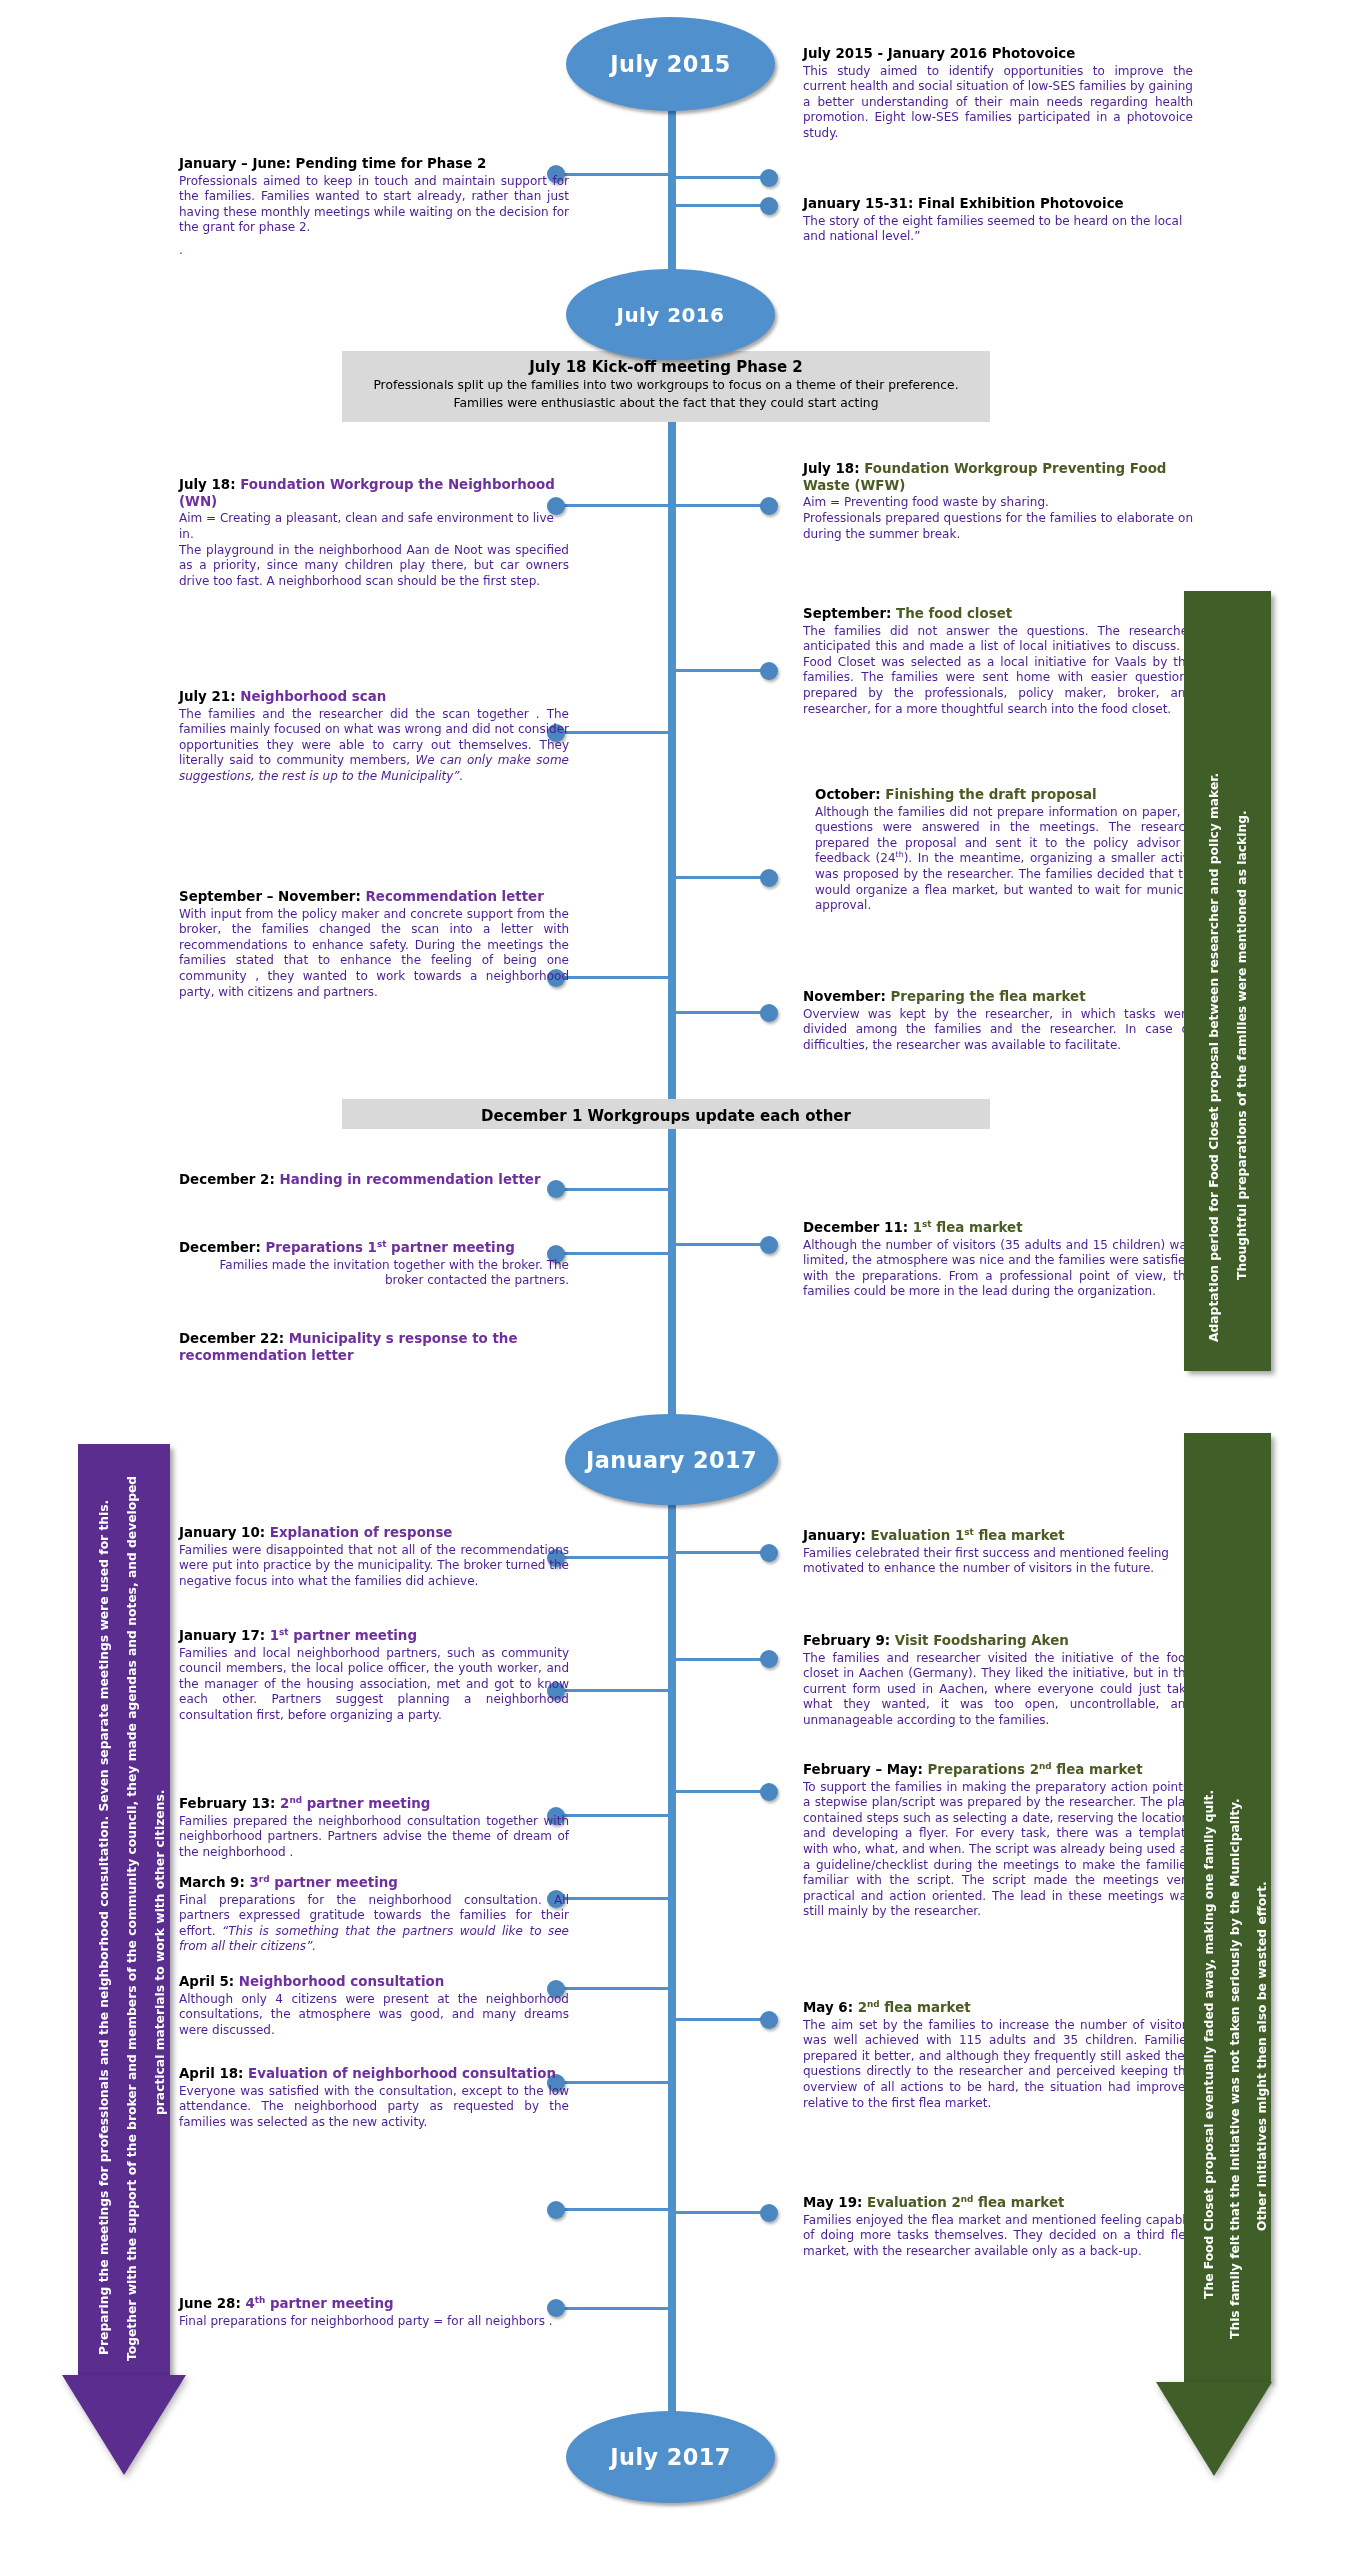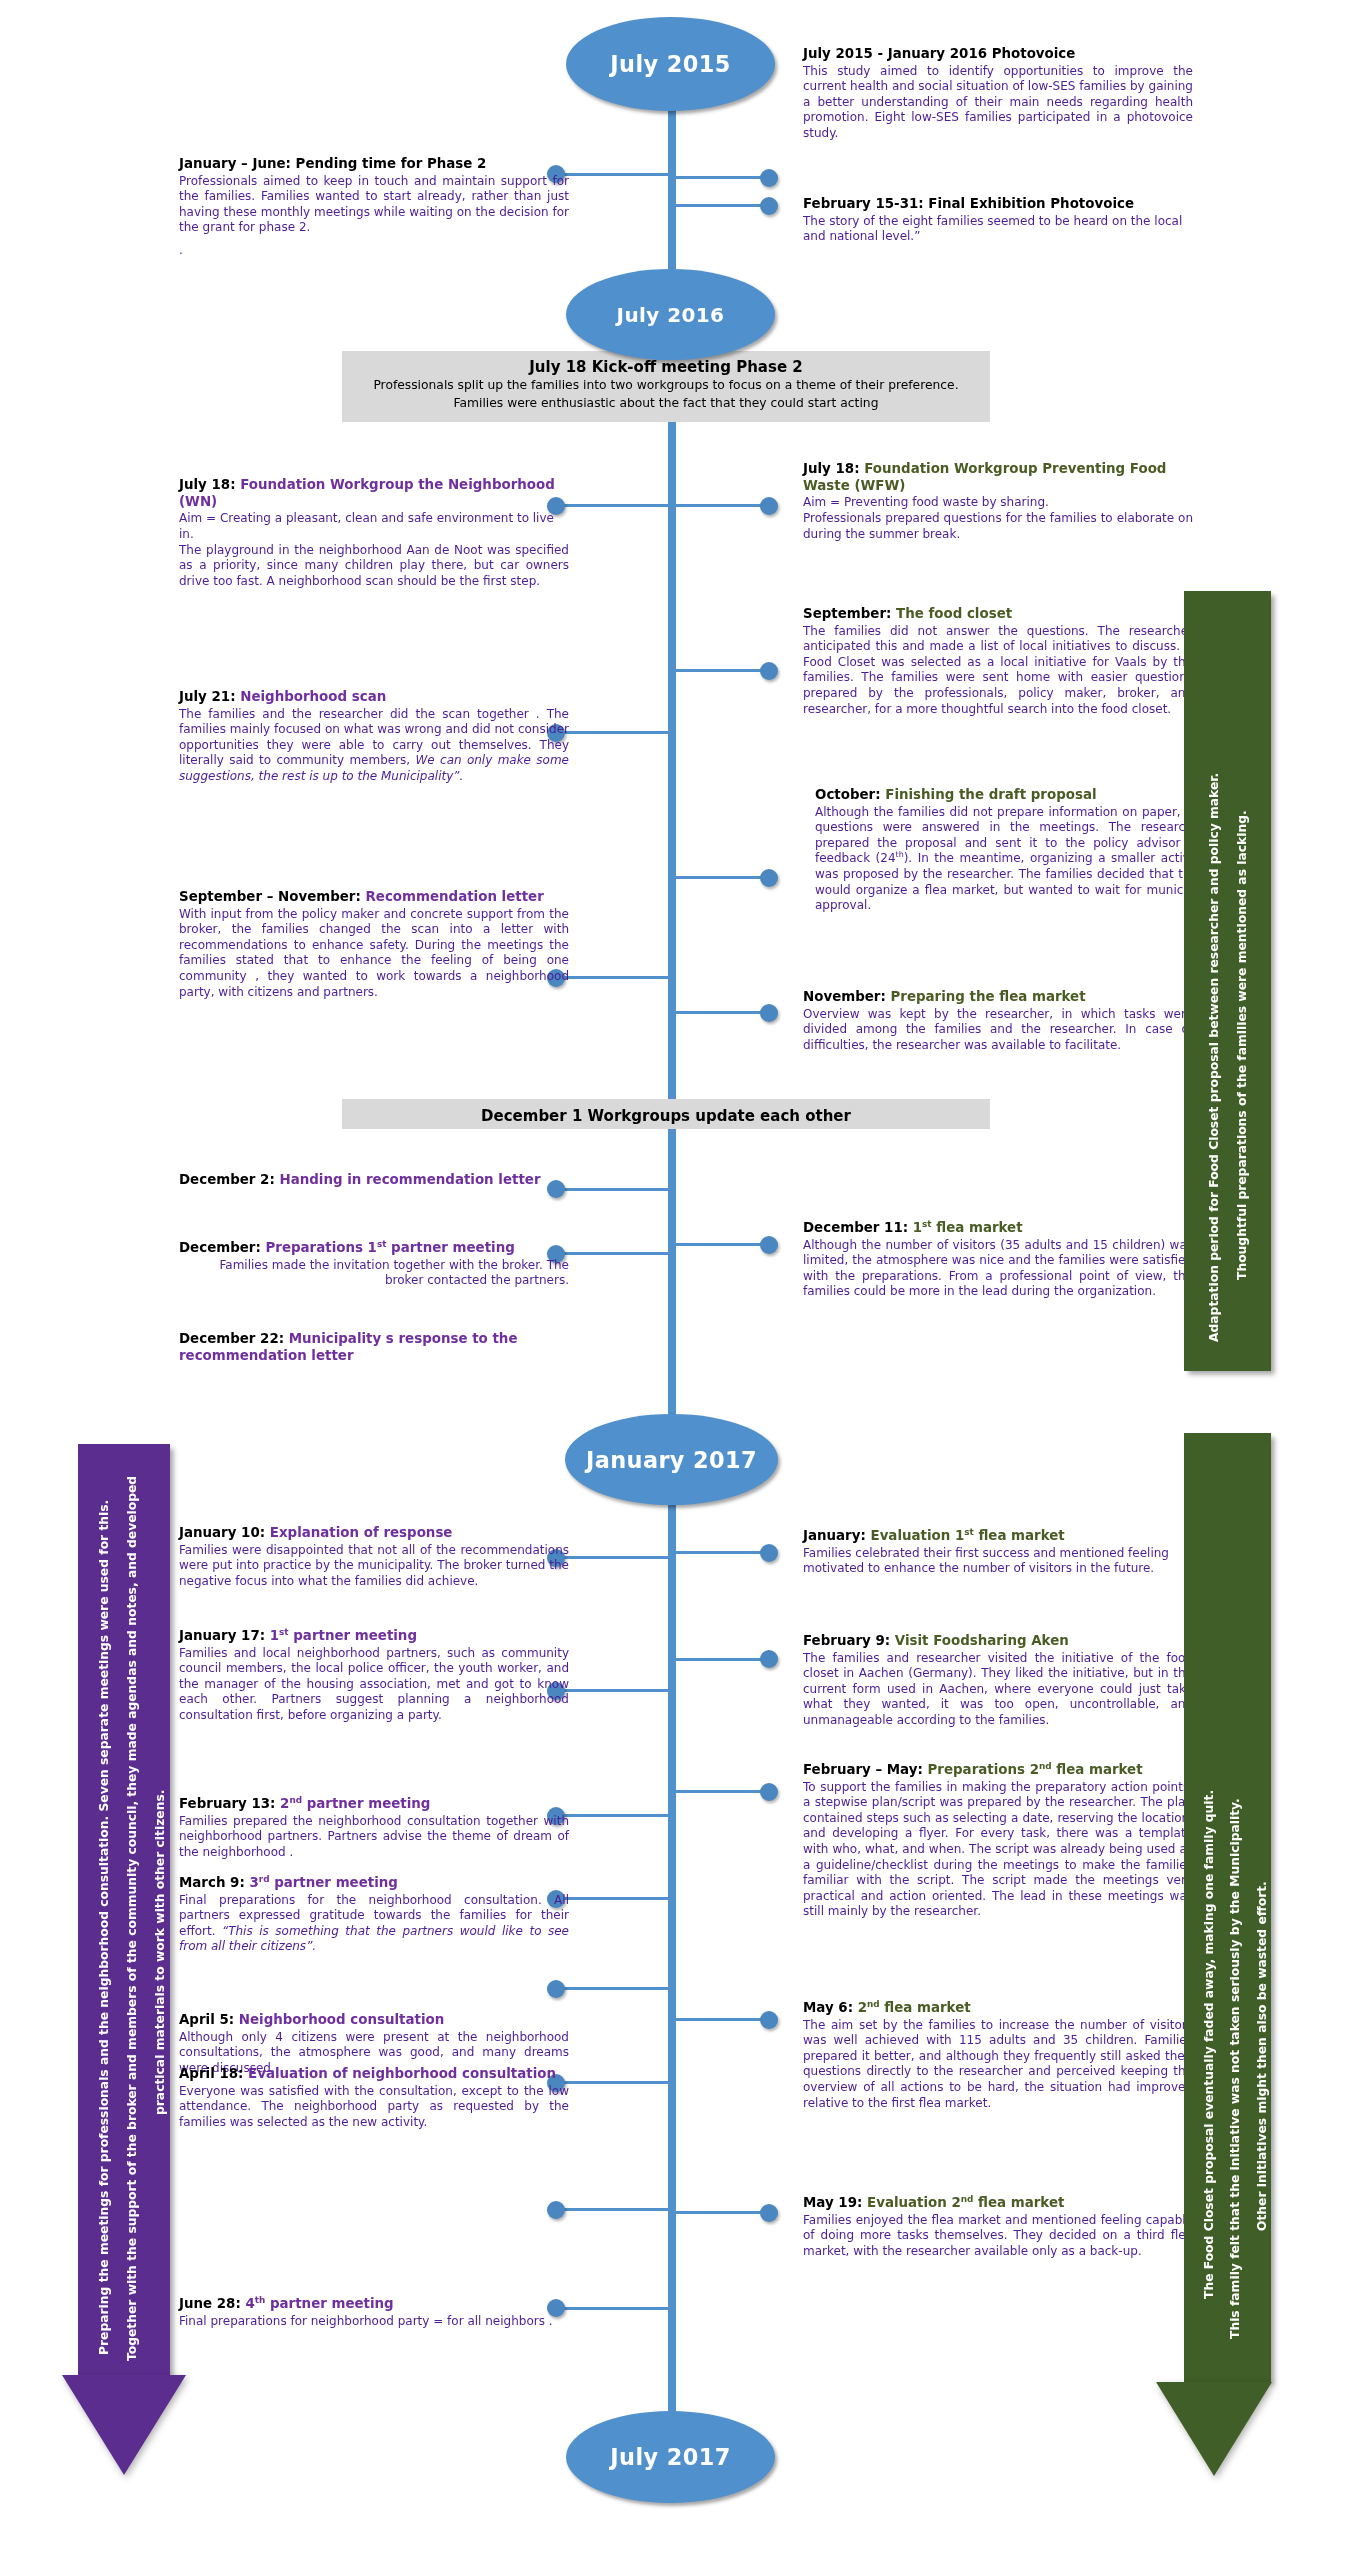--- a/index.html
+++ b/index.html
@@ -269,21 +269,21 @@
   </div>
 
   <div class="block col-left" style="left:179px;top:1875px;">
     <h3>
       <span>March 9:</span>
       <span class="hl-purple">3<sup>rd</sup> partner meeting</span>
     </h3>
     <p><span>Final preparations for the neighborhood consultation. All partners expressed gratitude towards the families for their effort. </span><span class="it">“This is something that the partners would like to see from all their citizens”.</span></p>
   </div>
 
-  <div class="block col-left" style="left:179px;top:1974px;margin-top:38px;">
+  <div class="block col-left" style="left:179px;top:1974px;">
     <h3>
       <span>April 5:</span>
       <span class="hl-purple">Neighborhood consultation</span>
     </h3>
     <p>Although only 4 citizens were present at the neighborhood consultations, the atmosphere was good, and many dreams were discussed.</p>
   </div>
 
   <div class="block col-left" style="left:179px;top:2066px;">
     <h3>
       <span>April 18:</span>
@@ -303,21 +303,21 @@
 
   <div class="block col-right" style="left:803px;top:46px;">
     <h3>
       <span>July 2015 - January 2016 Photovoice</span>
     </h3>
     <p>This study aimed to identify opportunities to improve the current health and social situation of low-SES families by gaining a better understanding of their main needs regarding health promotion. Eight low-SES families participated in a photovoice study.</p>
   </div>
 
   <div class="block col-right" style="left:803px;top:196px;">
     <h3>
-      <span>February 15-31: Final Exhibition Photovoice</span>
+      <span>January 15-31: Final Exhibition Photovoice</span>
     </h3>
     <p style="text-align:left;"> The story of the eight families seemed to be heard on the local and national level.”</p>
   </div>
 
   <div class="block col-right" style="left:803px;top:461px;">
     <h3>
       <span>July 18:</span>
       <span class="hl-green">Foundation Workgroup Preventing Food Waste (WFW)</span>
     </h3>
     <p style="text-align:left;">Aim = Preventing food waste by sharing.</p>

